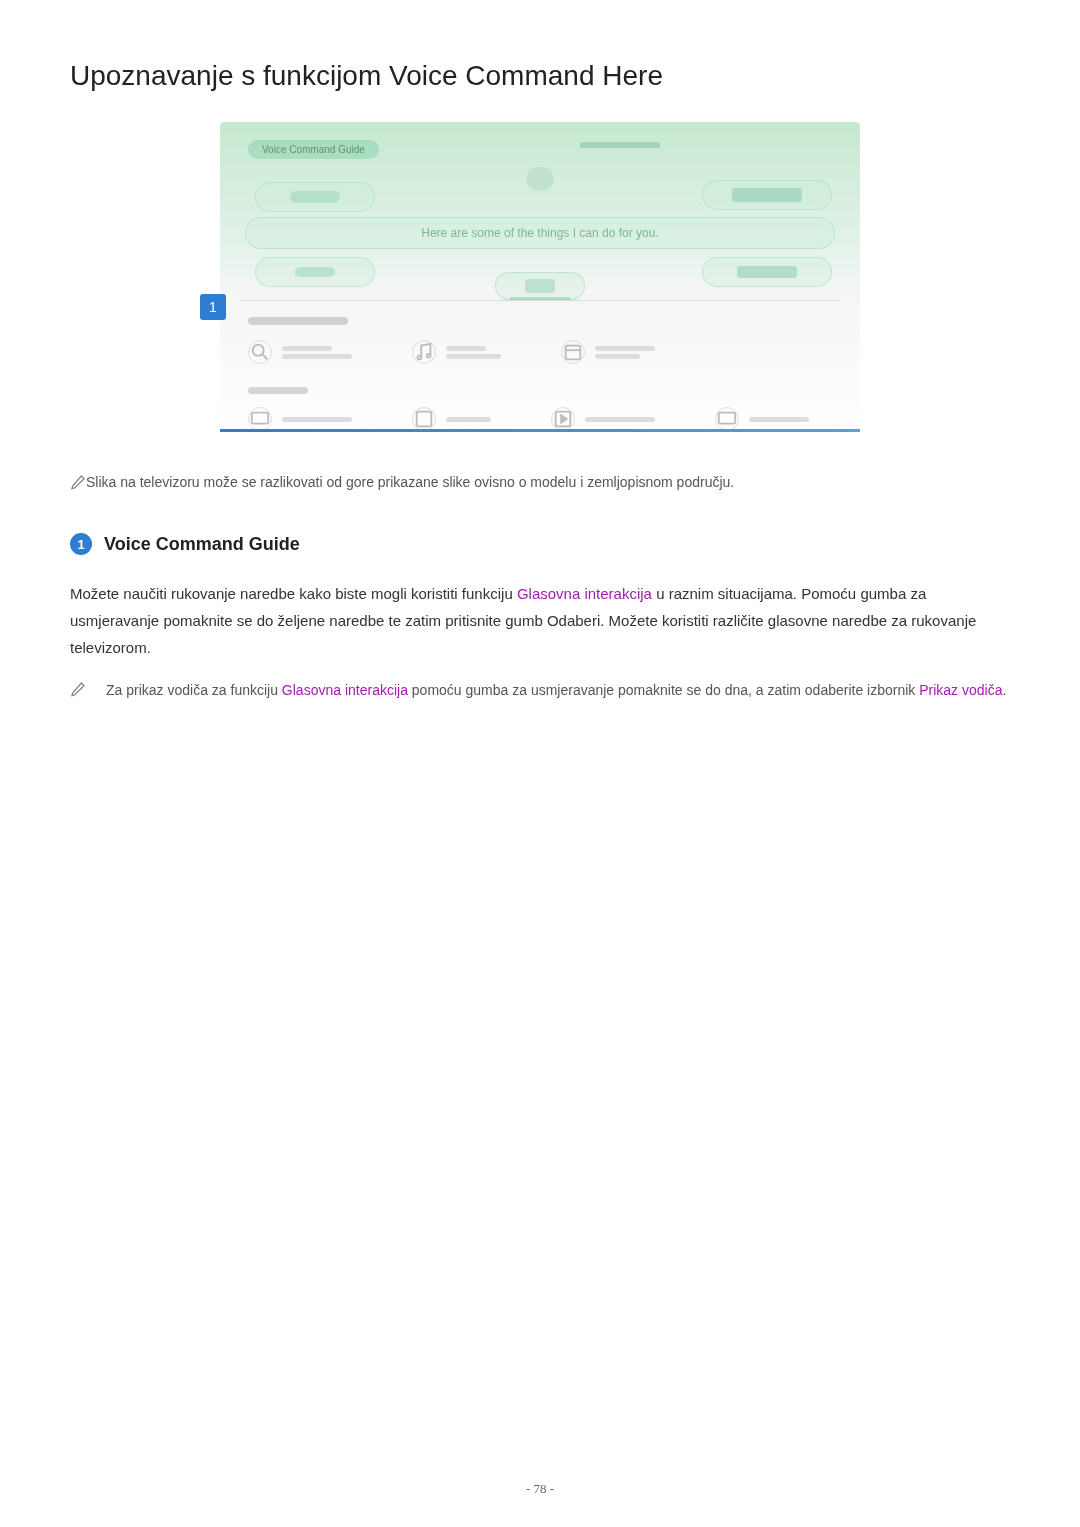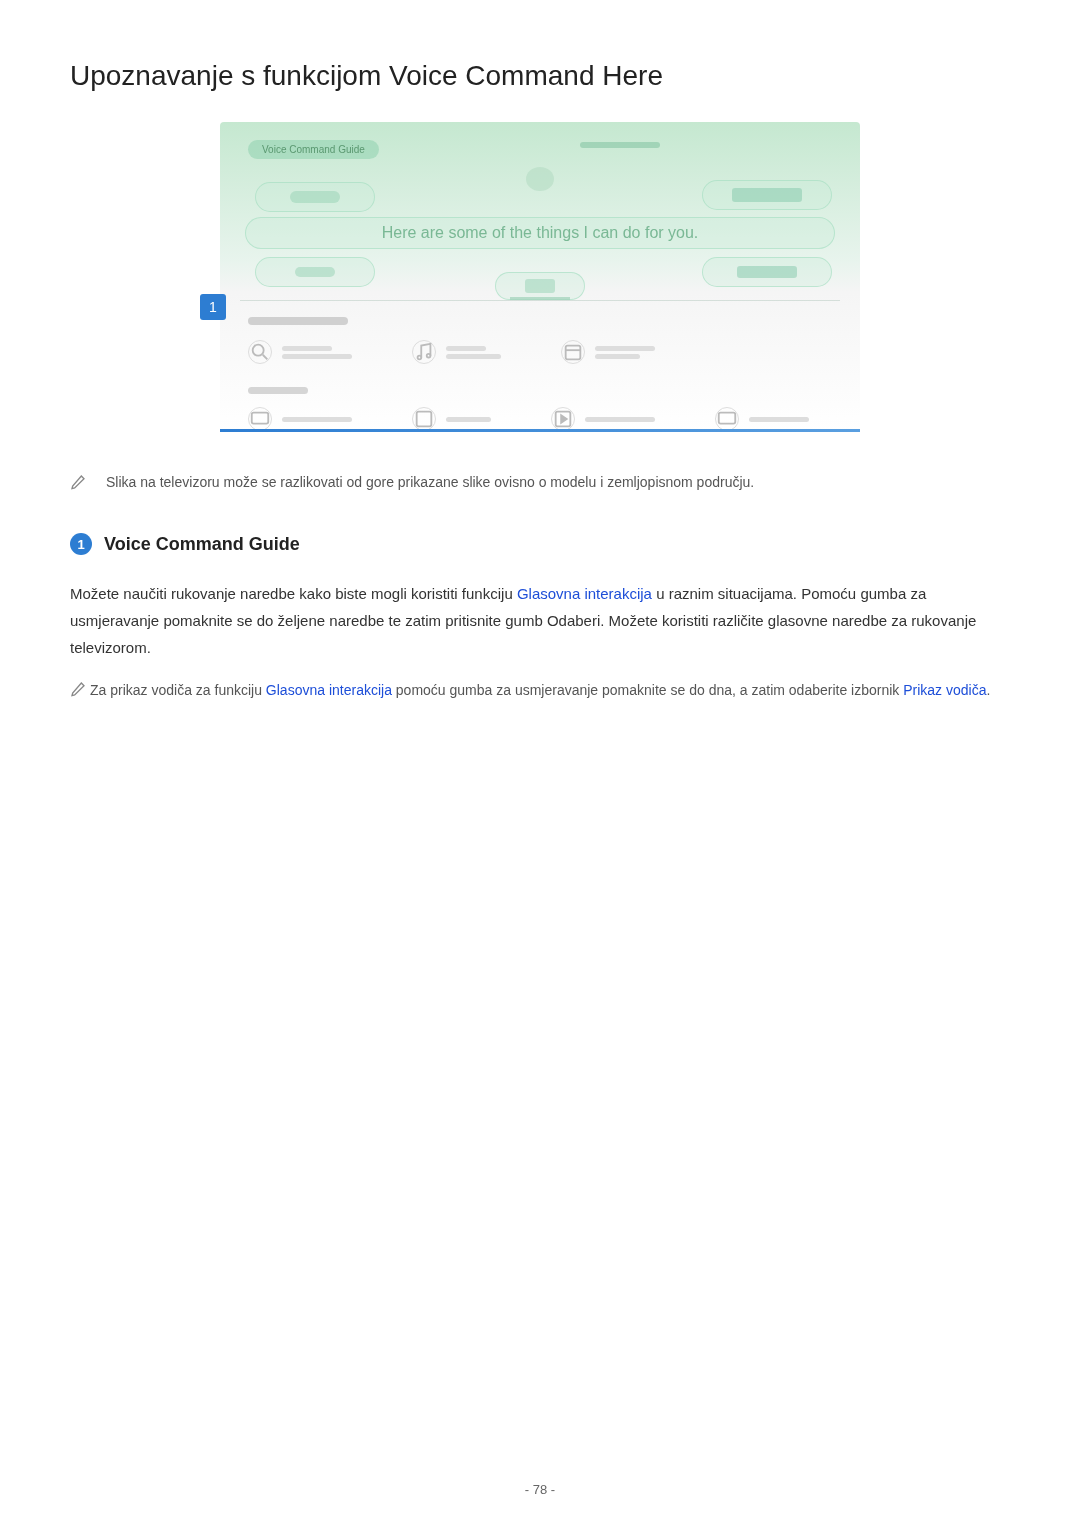--- a/index.html
+++ b/index.html
@@ -100,21 +100,21 @@
     .main-pill {
       top: 95px;
       left: 25px;
       right: 25px;
       height: 32px;
       display: flex;
       align-items: center;
       justify-content: center;
     }
     .main-pill-text {
-      font-size: 16px;
+      font-size: 12px;
       color: #7ab895;
     }
     .pill-3 {
       top: 135px;
       left: 35px;
       width: 120px;
       height: 30px;
     }
     .pill-3-arrow {
       position: absolute;
@@ -256,21 +256,20 @@
       position: absolute;
       bottom: 0;
       left: 0;
       right: 0;
       height: 3px;
       background: linear-gradient(90deg, #2d7dd2 0%, #5a9fe0 100%);
     }
     .note-row {
       display: flex;
       align-items: flex-start;
-      gap: 20px;
       margin-bottom: 40px;
     }
     .pencil-icon {
       width: 16px;
       height: 16px;
       flex-shrink: 0;
       margin-top: 2px;
     }
     .pencil-icon svg {
       width: 100%;
@@ -304,40 +303,41 @@
       font-weight: 600;
       color: #222;
     }
     .body-text {
       font-size: 15px;
       color: #333;
       line-height: 1.8;
       margin-bottom: 18px;
     }
     .link-text {
-      color: #1d4ed8;
+      color: #a21caf;
     }
     .subnote-row {
       display: flex;
       align-items: flex-start;
-      gap: 4px;
+      gap: 20px;
       padding-left: 0;
     }
     .subnote-text {
       font-size: 14px;
       color: #555;
       line-height: 1.7;
     }
     .page-number {
       position: fixed;
       bottom: 30px;
       left: 50%;
       transform: translateX(-50%);
       font-size: 13px;
       color: #666;
+      font-family: Liberation Serif, serif;
     }
   </style>
 </head>
 <body>
 
 <h1 class="page-title">Upoznavanje s funkcijom Voice Command Here</h1>
 
 <div class="tv-screenshot">
   <div class="tv-header-label">Voice Command Guide</div>
   <div class="tv-top-bar"></div>

